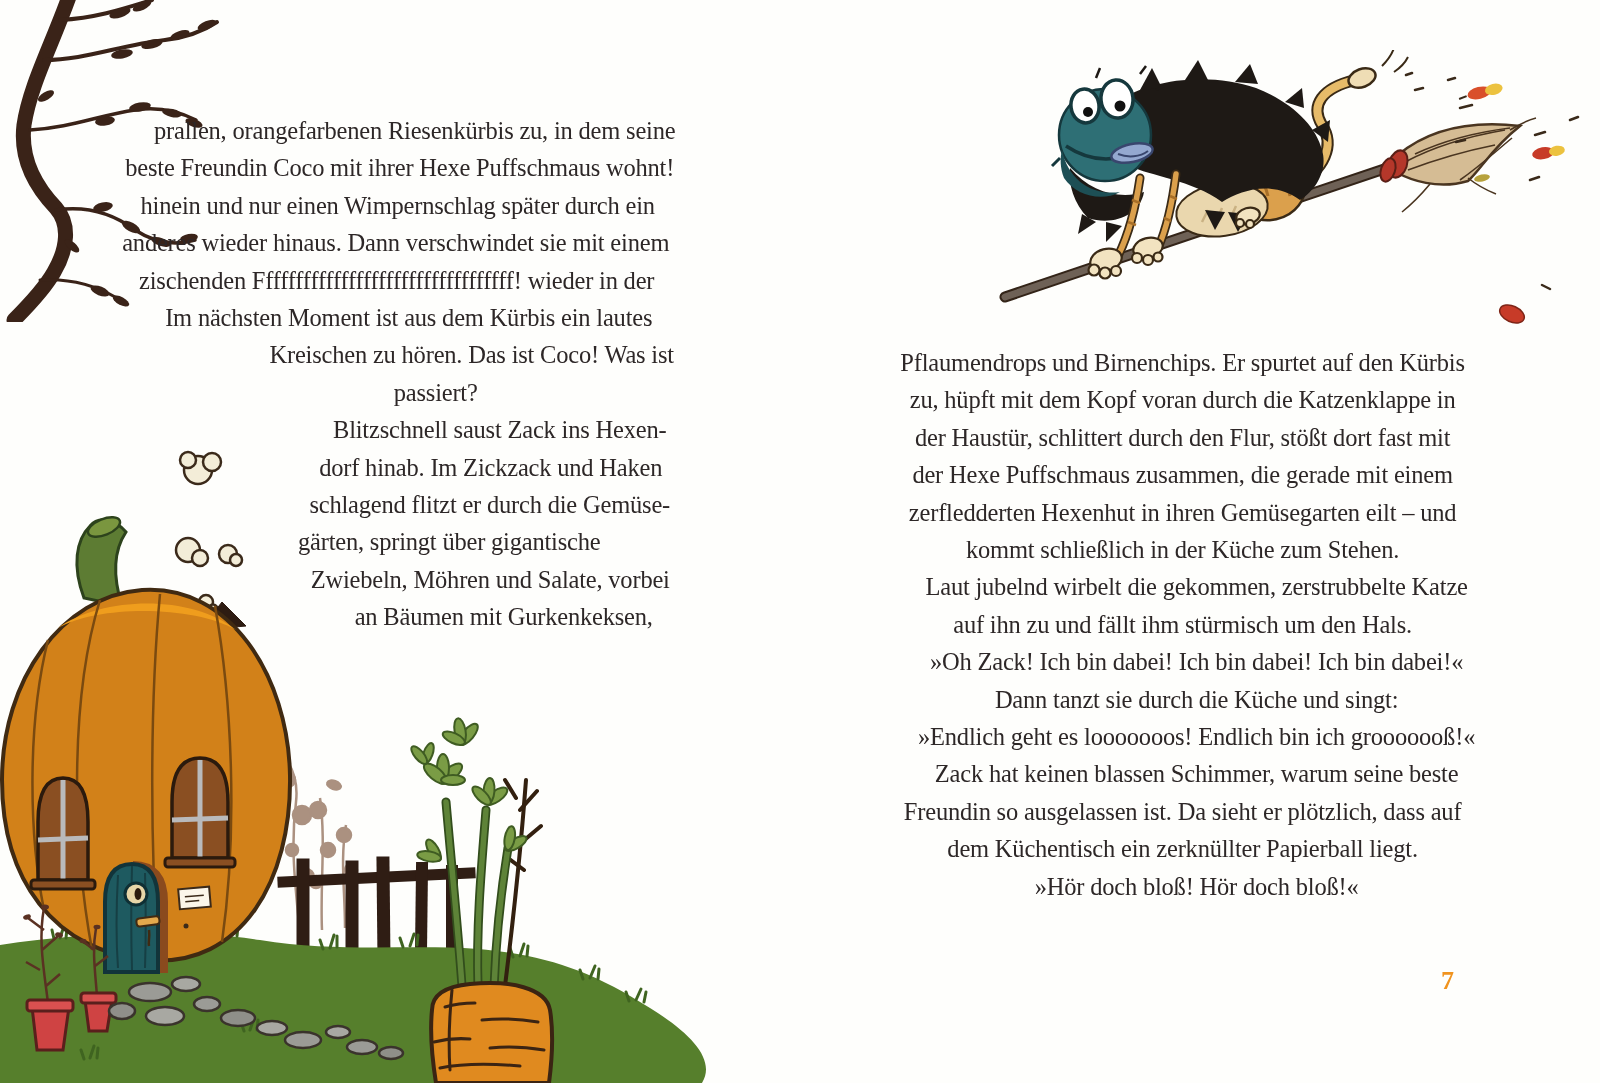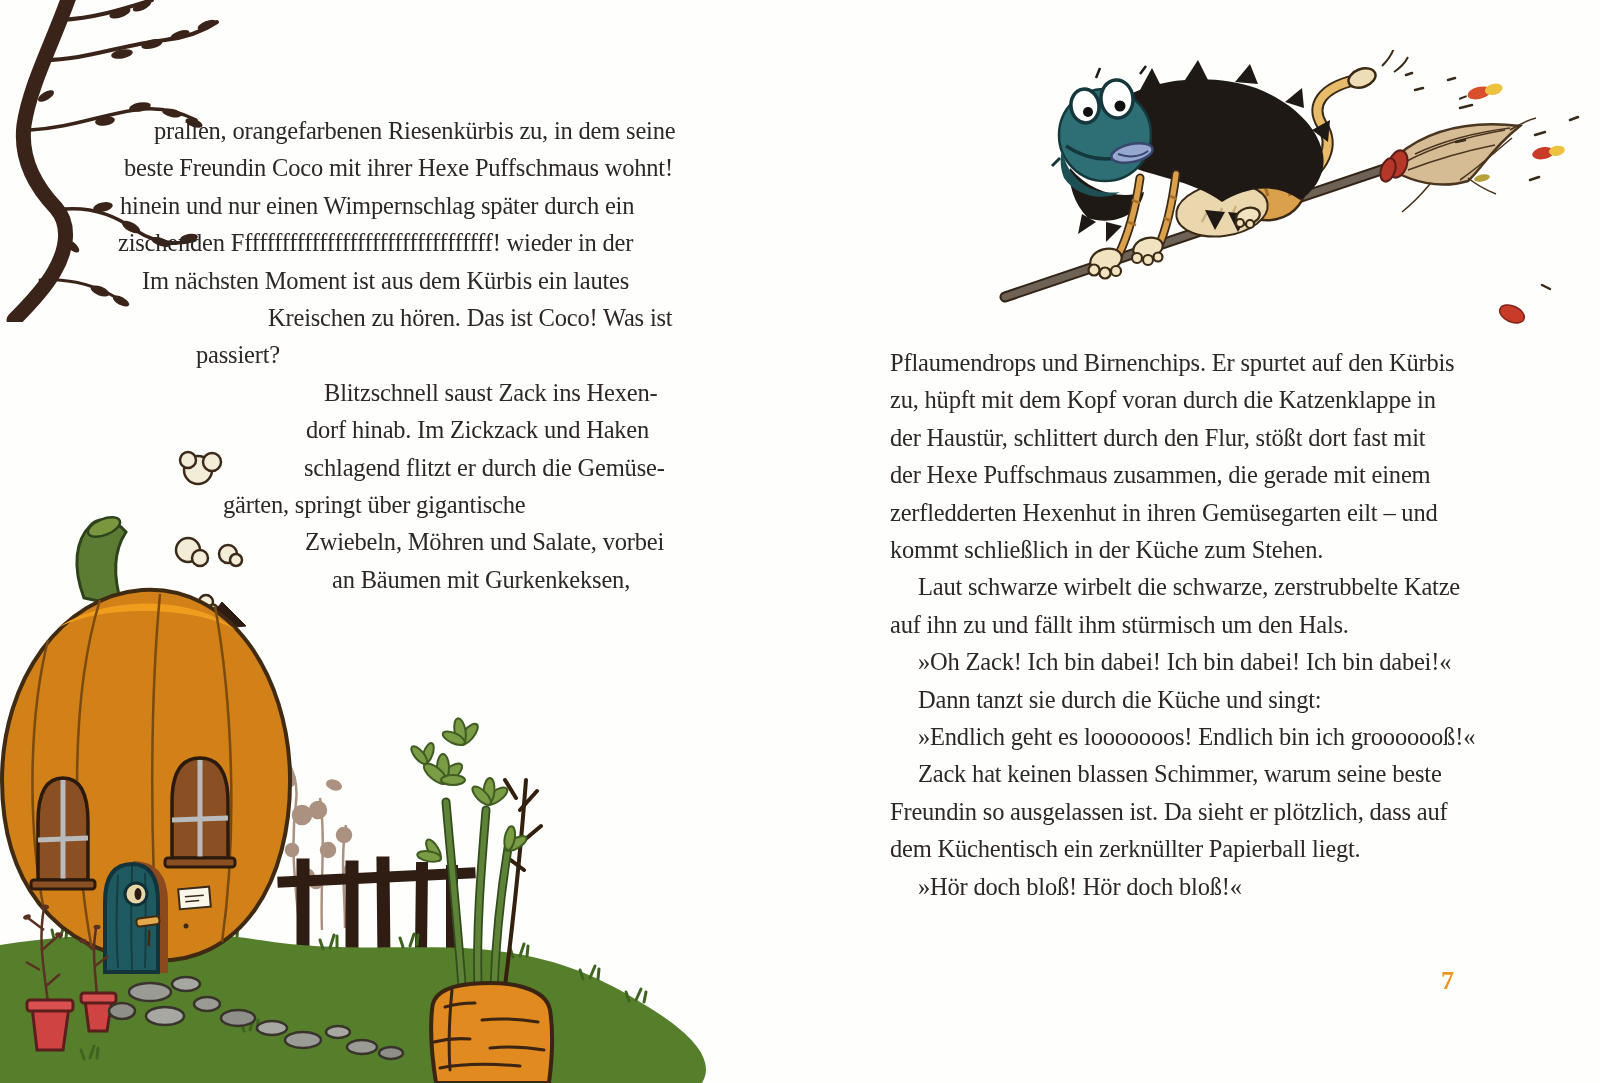--- a/index.html
+++ b/index.html
@@ -3,21 +3,21 @@
 <meta charset="utf-8">
 <style>
   html,body{margin:0;padding:0;}
   body{
     width:1600px;height:1083px;position:relative;overflow:hidden;
     background:#fefefc;
     font-family:"Liberation Serif","DejaVu Serif",serif;
     color:#2d2727;
   }
   .spread{position:absolute;inset:0;}
-  .textblock{position:absolute;font-size:24.5px;line-height:37.4px;letter-spacing:-0.2px;}
+  .textblock{position:absolute;font-size:24.5px;line-height:37.4px;letter-spacing:-0.2px;text-align:center;}
   .textblock .ln{white-space:nowrap;}
   .hiss{}
   #left-text{left:116px;top:112px;}
   #right-text{left:890px;top:344px;}
   .svgabs{position:absolute;}
   #page-num{
     position:absolute;left:1441px;top:966px;
     font-size:26px;font-weight:bold;color:#F0931E;
   }
 </style>
@@ -356,20 +356,21 @@
       <g stroke="#3a2a1a" stroke-width="2.5" stroke-linecap="round">
         <path d="M470,58 l12,-3 M425,40 l8,-2 M545,85 l10,-3 M466,92 l9,-2 M540,130 l9,-3 M458,30 l7,-2 M416,25 l6,-2 M580,70 l8,-3 M552,235 l8,4"></path>
       </g>
     </g>
   </svg>
 
   <div class="textblock" id="left-text">
     <div class="ln" style="margin-left:38px">prallen, orangefarbenen Riesenkürbis zu, in dem seine</div>
     <div class="ln" style="margin-left:8px">beste Freundin Coco mit ihrer Hexe Puffschmaus wohnt!</div>
     <div class="ln" style="margin-left:4px">hinein und nur einen Wimpernschlag später durch ein</div>
+    <div class="ln" style="margin-left:0">anderes wieder hinaus. Dann verschwindet sie mit einem</div>
     <div class="ln" style="margin-left:2px">
       <span>zischenden </span><span class="hiss">Ffffffffffffffffffffffffffffffffff!</span><span> wieder in der</span>
     </div>
     <div class="ln" style="margin-left:26px">Im nächsten Moment ist aus dem Kürbis ein lautes</div>
     <div class="ln" style="margin-left:152px">Kreischen zu hören. Das ist Coco! Was ist</div>
     <div class="ln" style="margin-left:80px">passiert?</div>
     <div class="ln" style="margin-left:208px">Blitzschnell saust Zack ins Hexen-</div>
     <div class="ln" style="margin-left:190px">dorf hinab. Im Zickzack und Haken</div>
     <div class="ln" style="margin-left:188px">schlagend flitzt er durch die Gemüse-</div>
     <div class="ln" style="margin-left:107px">gärten, springt über gigantische</div>
@@ -377,21 +378,21 @@
     <div class="ln" style="margin-left:216px">an Bäumen mit Gurkenkeksen,</div>
   </div>
 
   <div class="textblock" id="right-text">
     <div class="ln">Pflaumendrops und Birnenchips. Er spurtet auf den Kürbis</div>
     <div class="ln">zu, hüpft mit dem Kopf voran durch die Katzenklappe in</div>
     <div class="ln">der Haustür, schlittert durch den Flur, stößt dort fast mit</div>
     <div class="ln">der Hexe Puffschmaus zusammen, die gerade mit einem</div>
     <div class="ln">zerfledderten Hexenhut in ihren Gemüsegarten eilt – und</div>
     <div class="ln">kommt schließlich in der Küche zum Stehen.</div>
-    <div class="ln" style="margin-left:28px">Laut schwarze wirbelt die schwarze, zerstrubbelte Katze</div>
+    <div class="ln" style="margin-left:28px">Laut jubelnd wirbelt die gekommen, zerstrubbelte Katze</div>
     <div class="ln">auf ihn zu und fällt ihm stürmisch um den Hals.</div>
     <div class="ln" style="margin-left:28px">»Oh Zack! Ich bin dabei! Ich bin dabei! Ich bin dabei!«</div>
     <div class="ln" style="margin-left:28px">Dann tanzt sie durch die Küche und singt:</div>
     <div class="ln" style="margin-left:28px">»Endlich geht es looooooos! Endlich bin ich grooooooß!«</div>
     <div class="ln" style="margin-left:28px">Zack hat keinen blassen Schimmer, warum seine beste</div>
     <div class="ln">Freundin so ausgelassen ist. Da sieht er plötzlich, dass auf</div>
     <div class="ln">dem Küchentisch ein zerknüllter Papierball liegt.</div>
     <div class="ln" style="margin-left:28px">»Hör doch bloß! Hör doch bloß!«</div>
   </div>
 

